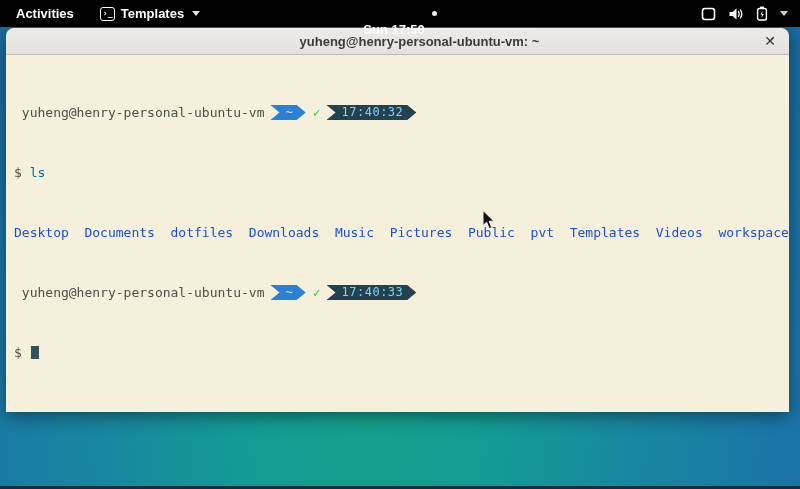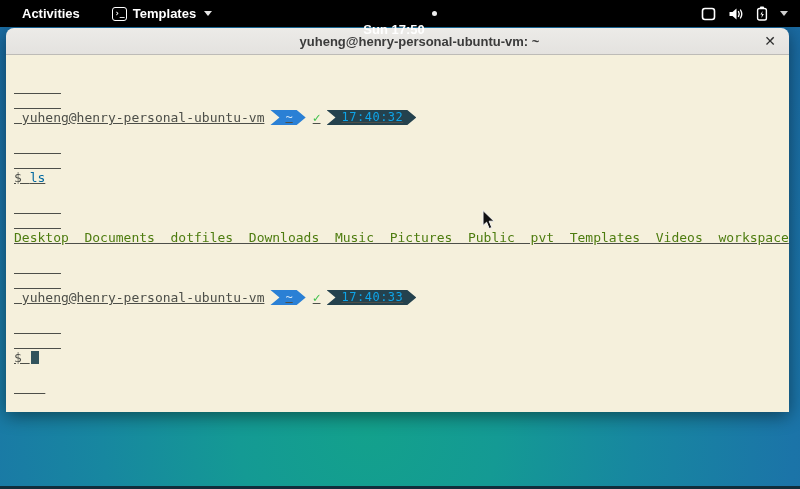--- a/index.html
+++ b/index.html
@@ -6,21 +6,21 @@
   html, body { width: 800px; height: 489px; overflow: hidden; }
   body { font-family: "Liberation Sans", sans-serif; position: relative; background: #000; }
 
   
   .topbar {
     position: absolute; left: 0; top: 0; width: 800px; height: 27px;
     background: #000; color: #fff; display: flex; align-items: center;
     font-size: 13px; font-weight: bold; z-index: 50;
   }
   .topbar-left { display: flex; align-items: center; height: 100%; }
-  .activities { padding: 0 22px; height: 100%; display: flex; align-items: center; cursor: pointer; }
+  .activities { padding: 0 16px; height: 100%; display: flex; align-items: center; cursor: pointer; }
   .app-menu { display: flex; align-items: center; gap: 6px; padding: 0 10px; height: 100%; cursor: pointer; }
   .term-icon {
     width: 15px; height: 14px; border: 1.5px solid #fff; border-radius: 3px;
     display: inline-flex; align-items: center; justify-content: flex-start;
     font-family: "DejaVu Sans Mono", monospace; font-size: 8px; font-weight: bold;
     padding-left: 2px; color: #fff; line-height: 1;
   }
   .caret-down {
     width: 0; height: 0; border-left: 4px solid transparent; border-right: 4px solid transparent;
     border-top: 5px solid #e6e6e6; display: inline-block; margin-left: 2px;
@@ -59,37 +59,37 @@
     display: flex; align-items: center; justify-content: center; position: relative;
     font-size: 13px; font-weight: bold; color: #3b3b3b; padding-left: 44px;
   }
   .close-btn {
     position: absolute; right: 8px; top: 2px; width: 22px; height: 22px;
     display: flex; align-items: center; justify-content: center;
     font-size: 14px; font-weight: bold; color: #2f2f2f; cursor: pointer;
     font-family: "DejaVu Sans", sans-serif;
   }
   .terminal {
-    flex: 1; background: #f5f0dc; padding: 10px 4px 0 8px;
+    flex: 1; background: #f5f0dc; padding: 5px 4px 0 8px;
     font-family: "DejaVu Sans Mono", "Liberation Mono", monospace;
     font-size: 13px; line-height: 15px; color: #4d4f49;
-    white-space: pre; overflow: hidden; text-decoration: underline;
+    white-space: pre; overflow: hidden;
   }
   .tline { height: 15px; display: flex; align-items: center; white-space: pre; }
   .seg {
     display: inline-block; height: 15px; line-height: 15px;
     padding: 0 13px 0 15px; margin-left: 6px;
     clip-path: polygon(0 0, calc(100% - 9px) 0, 100% 50%, calc(100% - 9px) 100%, 0 100%, 9px 50%);
     font-size: 12px;
   }
   .seg-path { background: #2a80d5; color: #cde4f8; }
-  .seg-time { background: #24424e; color: #0ea5e9; letter-spacing: 0.5px; }
+  .seg-time { background: #24424e; color: #7dd3fc; letter-spacing: 0.5px; }
   .check { color: #3fc24c; margin-left: 7px; font-weight: bold; }
   .cmd { color: #0369a1; }
-  .dirs { color: #4d7c0f; }
+  .dirs { color: #1d4ed8; }
   .block-cursor { display: inline-block; width: 8px; height: 13px; background: #31535c; vertical-align: middle; margin-left: 1px; }
 
   
   .mouse-cursor { position: absolute; left: 482px; top: 210px; z-index: 99; pointer-events: none; }
 </style>
 </head>
 <body>
 
 <div class="topbar">
   <div class="topbar-left">

